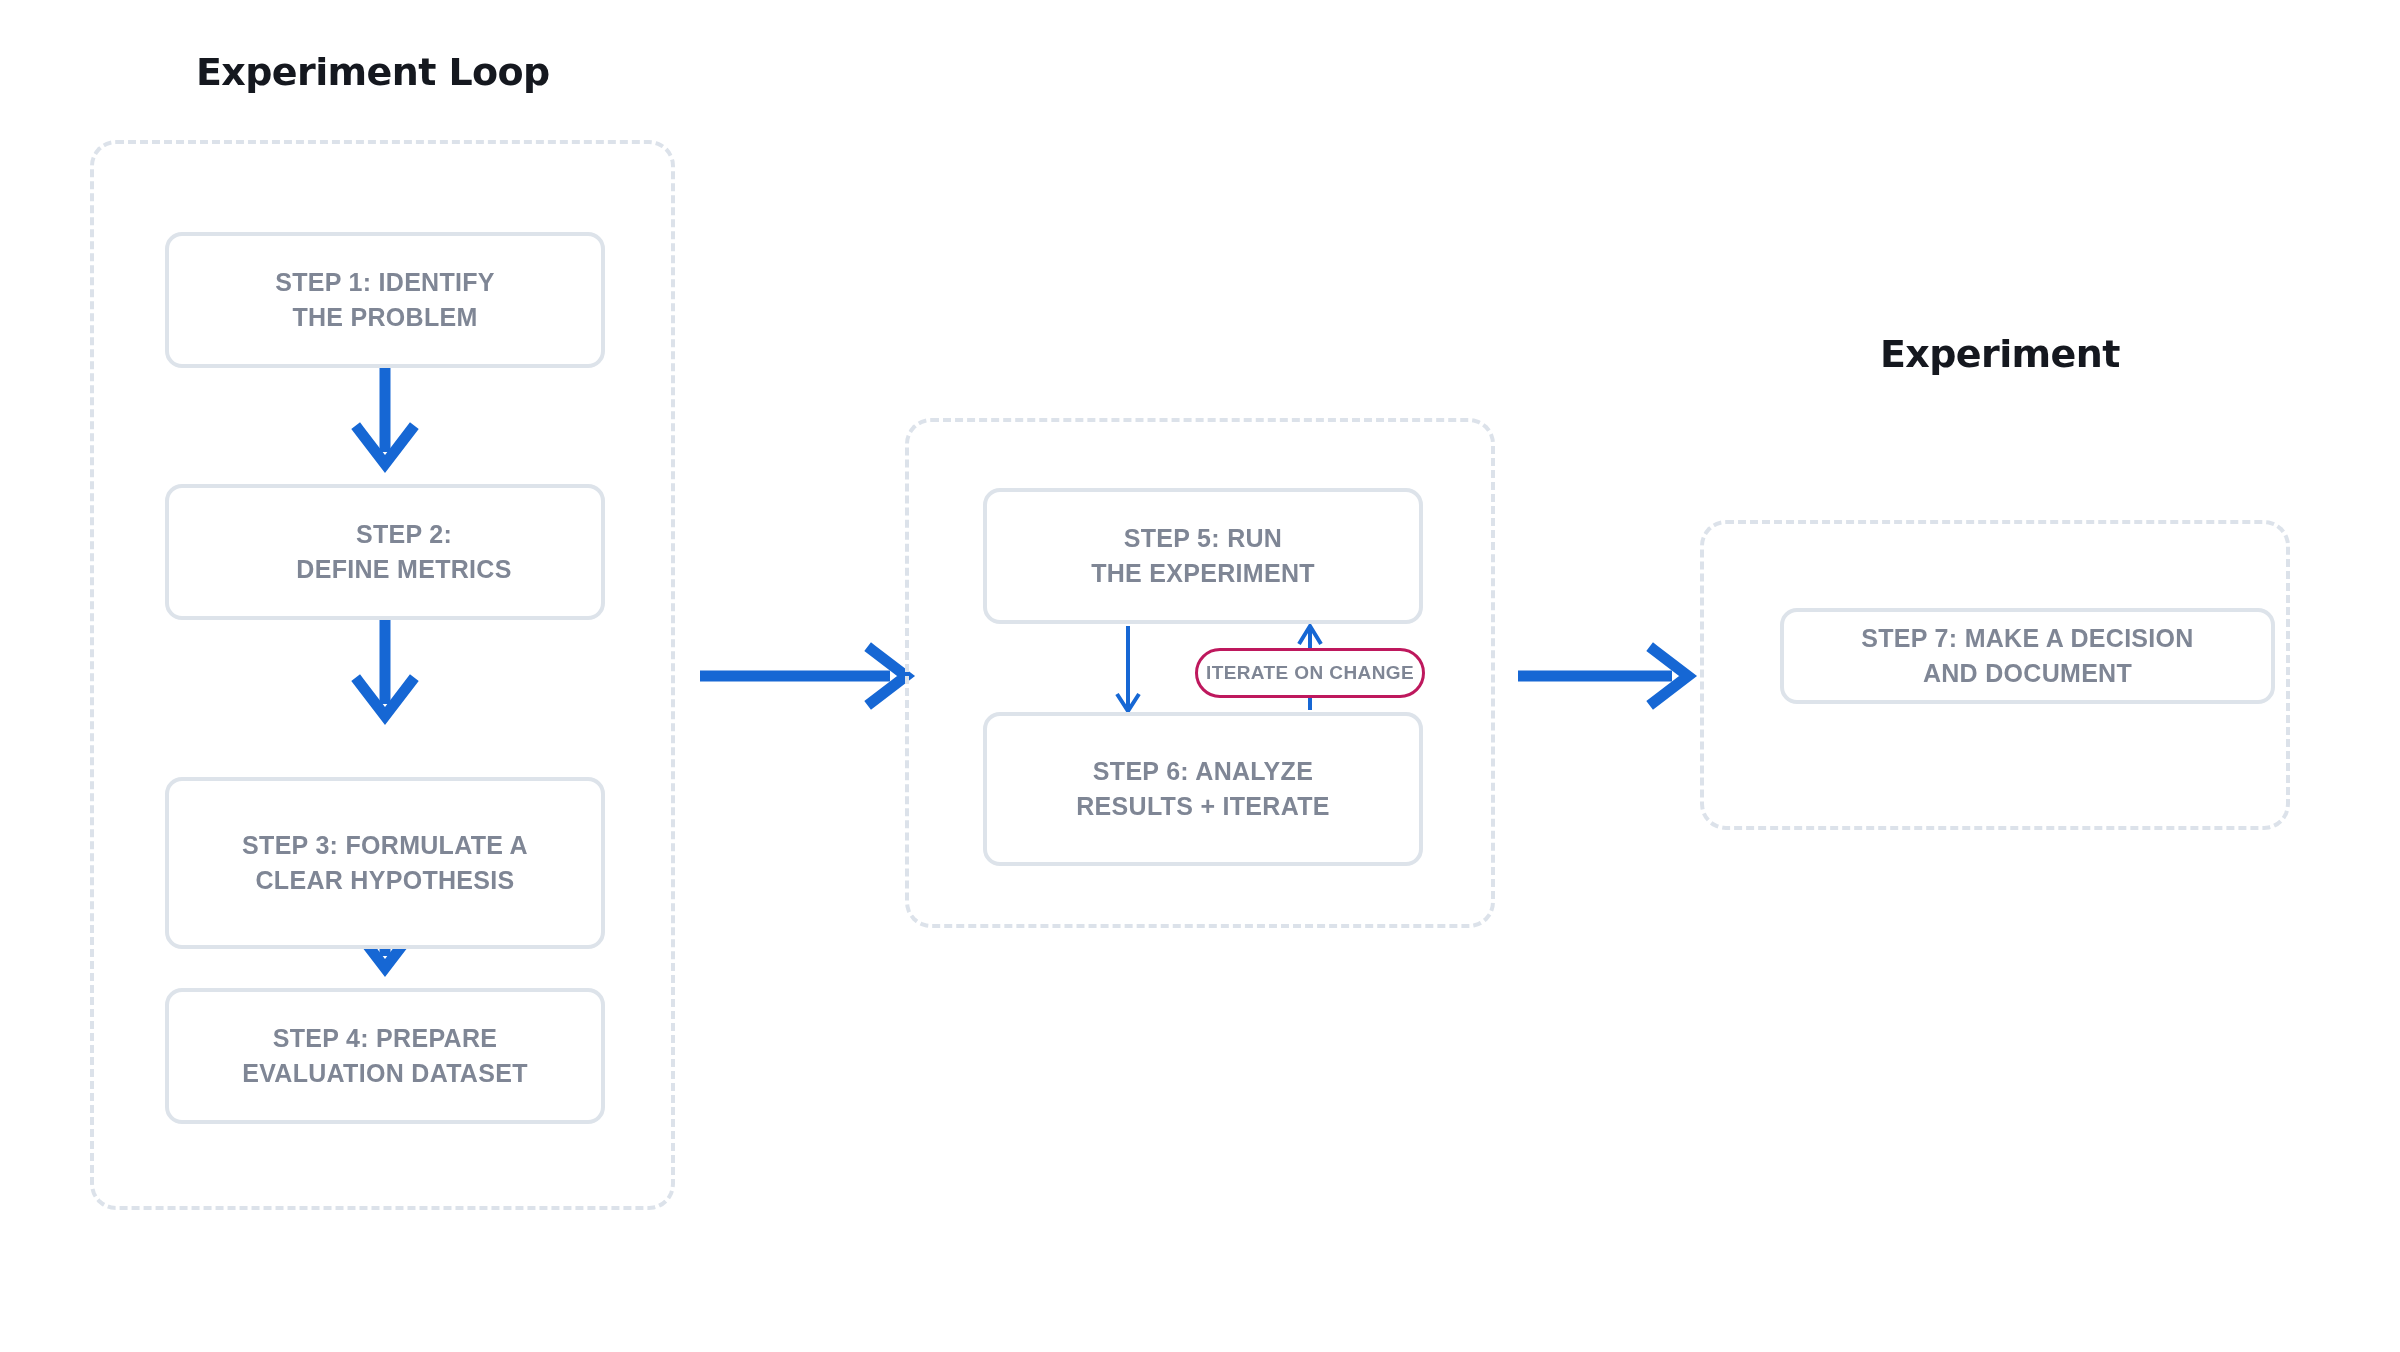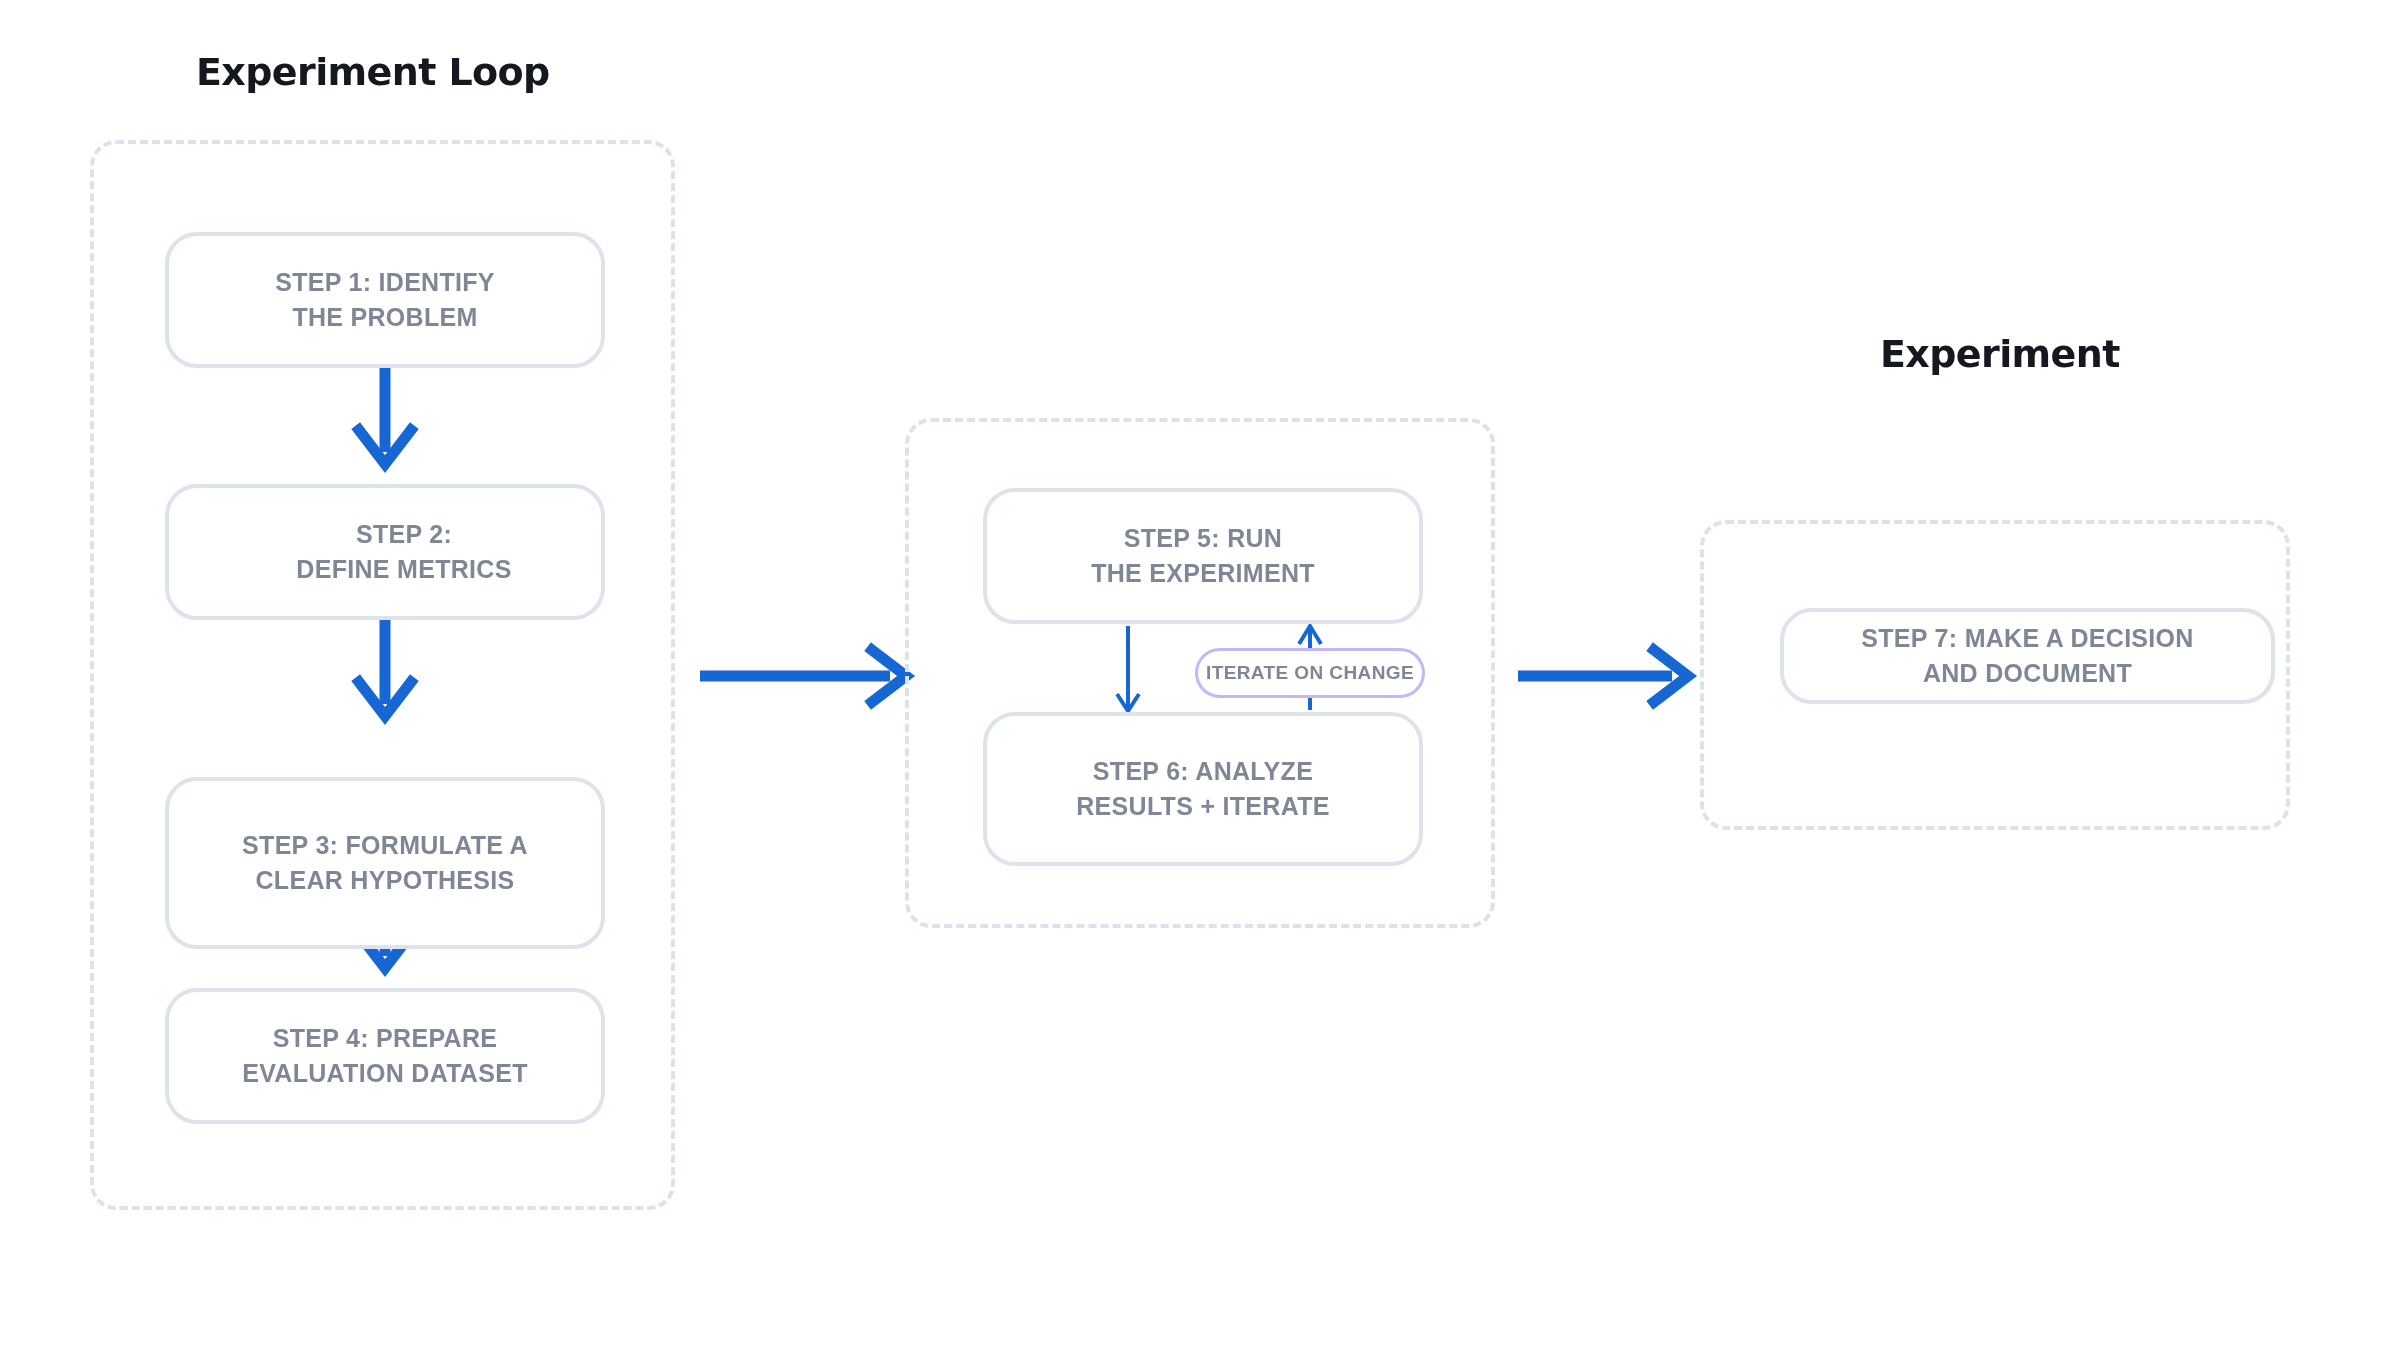--- a/index.html
+++ b/index.html
@@ -40,21 +40,21 @@
     border: 4px dashed #dce2ea;
     border-radius: 26px;
     background: transparent;
   }
 
   
   .step-box {
     position: absolute;
     box-sizing: border-box;
     border: 4px solid #dde3ea;
-    border-radius: 32px;
+    border-radius: 17px;
     background: #ffffff;
     display: flex;
     align-items: center;
     justify-content: center;
     text-align: center;
   }
   .step-label {
     font-family: "Liberation Sans", "DejaVu Sans", sans-serif;
     font-weight: bold;
     font-size: 25px;
@@ -73,21 +73,21 @@
     top: 0;
     width: 2400px;
     height: 1352px;
     pointer-events: none;
   }
 
   
   .pill {
     position: absolute;
     box-sizing: border-box;
-    border: 3px solid #c4b5fd;
+    border: 3px solid #be185d;
     border-radius: 999px;
     background: #ffffff;
     display: flex;
     align-items: center;
     justify-content: center;
     z-index: 5;
   }
   .pill-label {
     font-family: "Liberation Sans", "DejaVu Sans", sans-serif;
     font-weight: bold;

